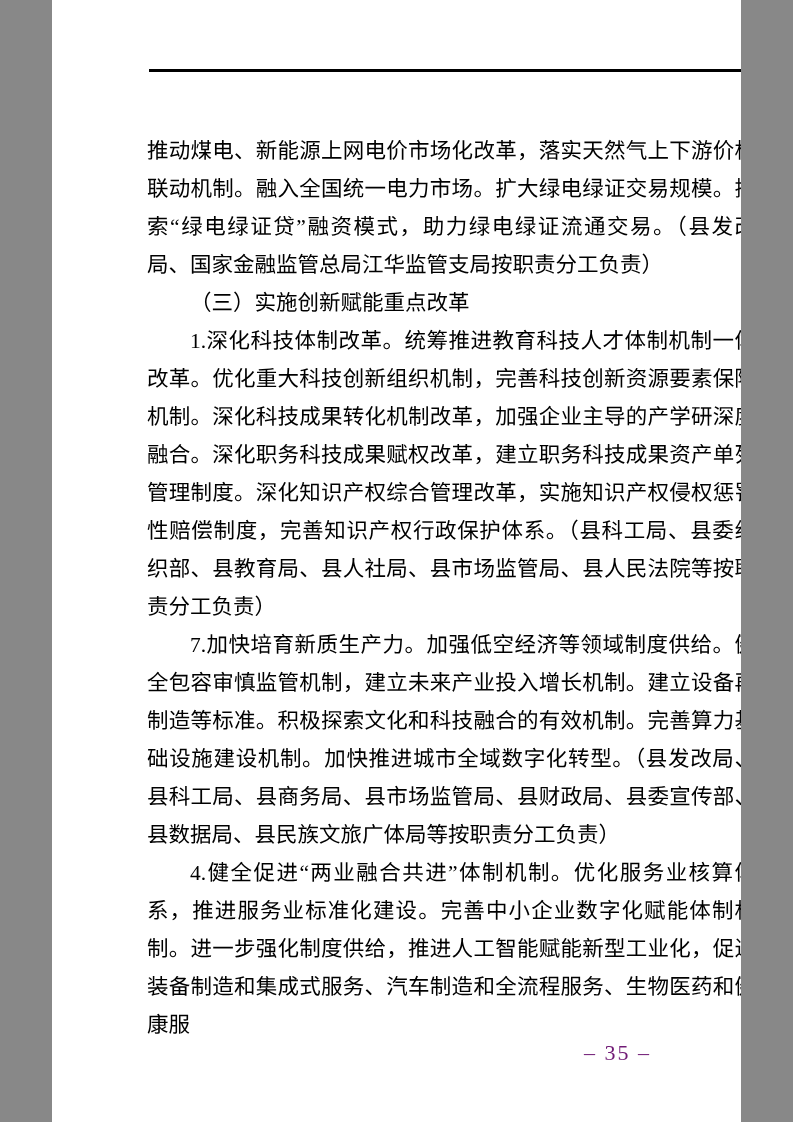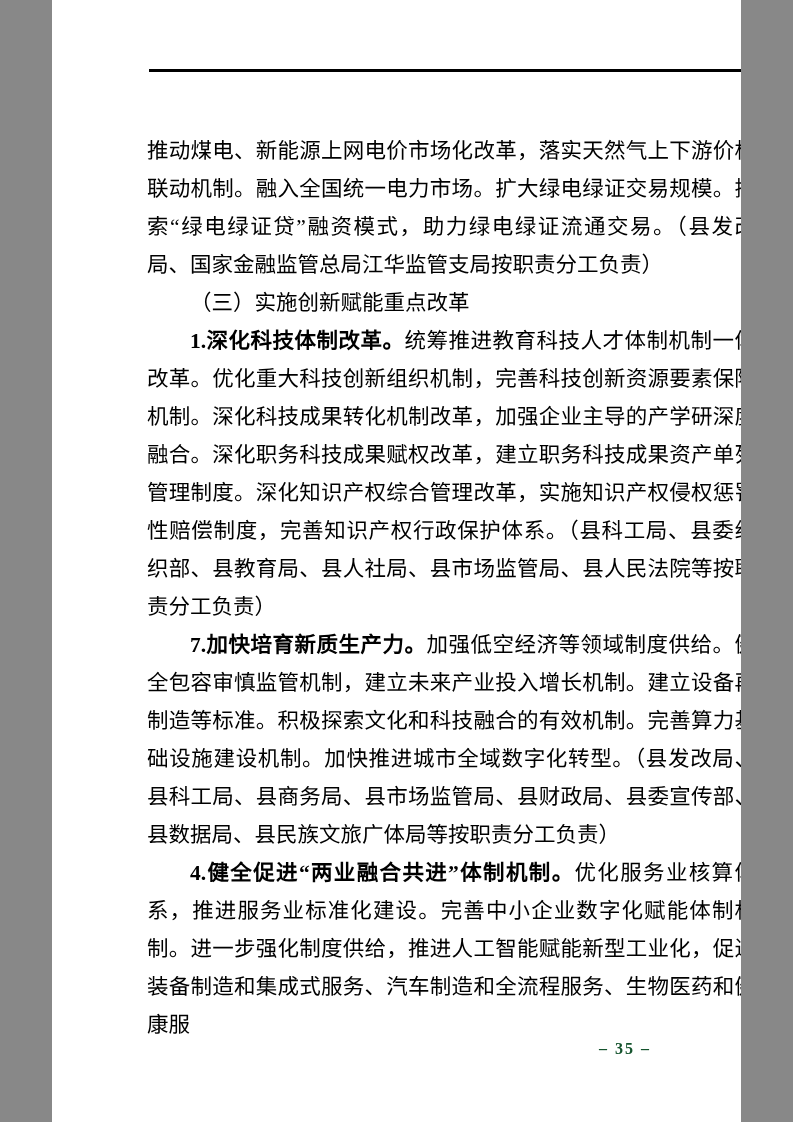--- a/index.html
+++ b/index.html
@@ -38,34 +38,33 @@
   }
   .content p {
     margin: 0;
     padding: 0;
     text-indent: 2em;
   }
   .content p.continuation {
     text-indent: 0;
   }
   .bold {
-    font-weight: bold;
+    font-weight: normal;
   }
   .heading {
     font-weight: normal;
   }
   .page-footer {
     position: absolute;
     top: 1040px;
     right: 90px;
-    font-size: 16px;
+    font-size: 22px;
     letter-spacing: 2px;
-    color: #14532d;
+    color: #701a75;
     white-space: nowrap;
-    font-weight: bold;
   }
 </style>
 </head>
 <body>
 
 <div class="page">
 
   <div class="top-rule"></div>
 
   <div class="content">

